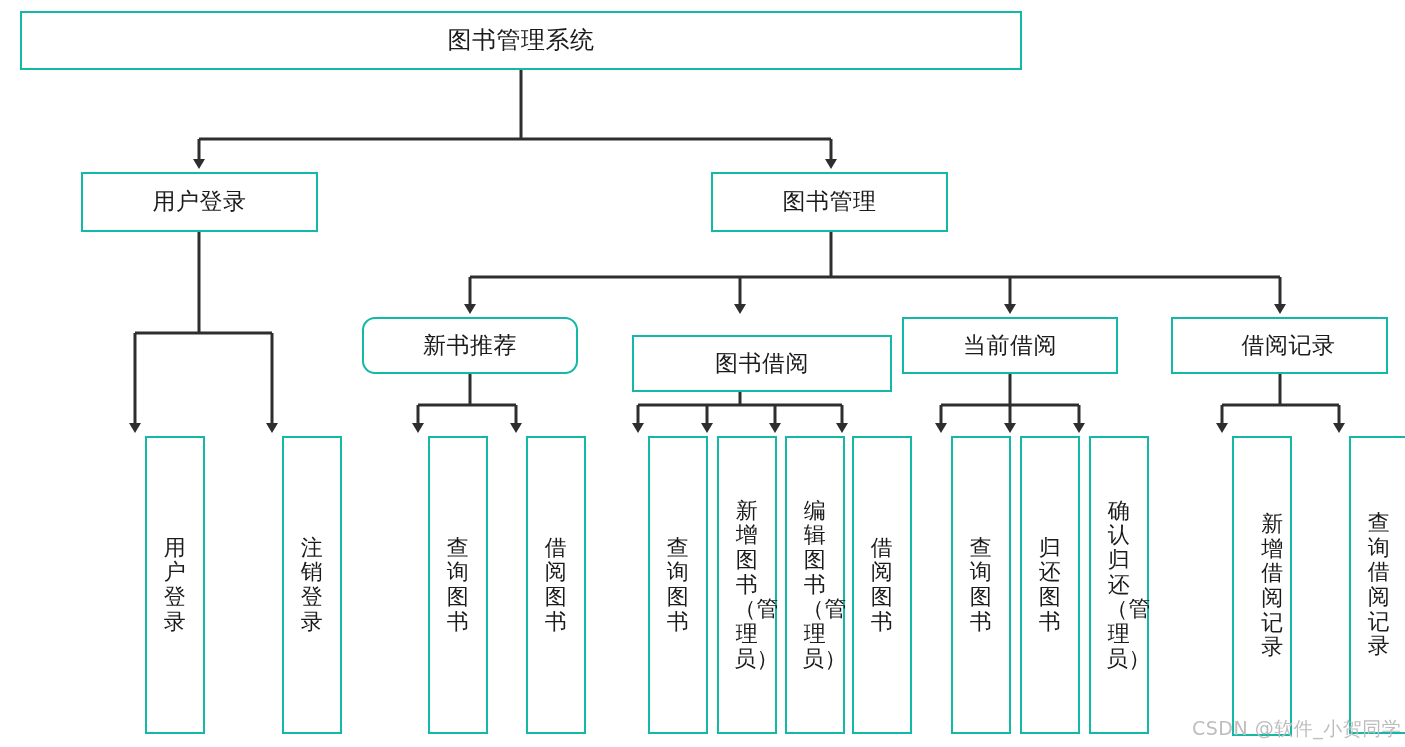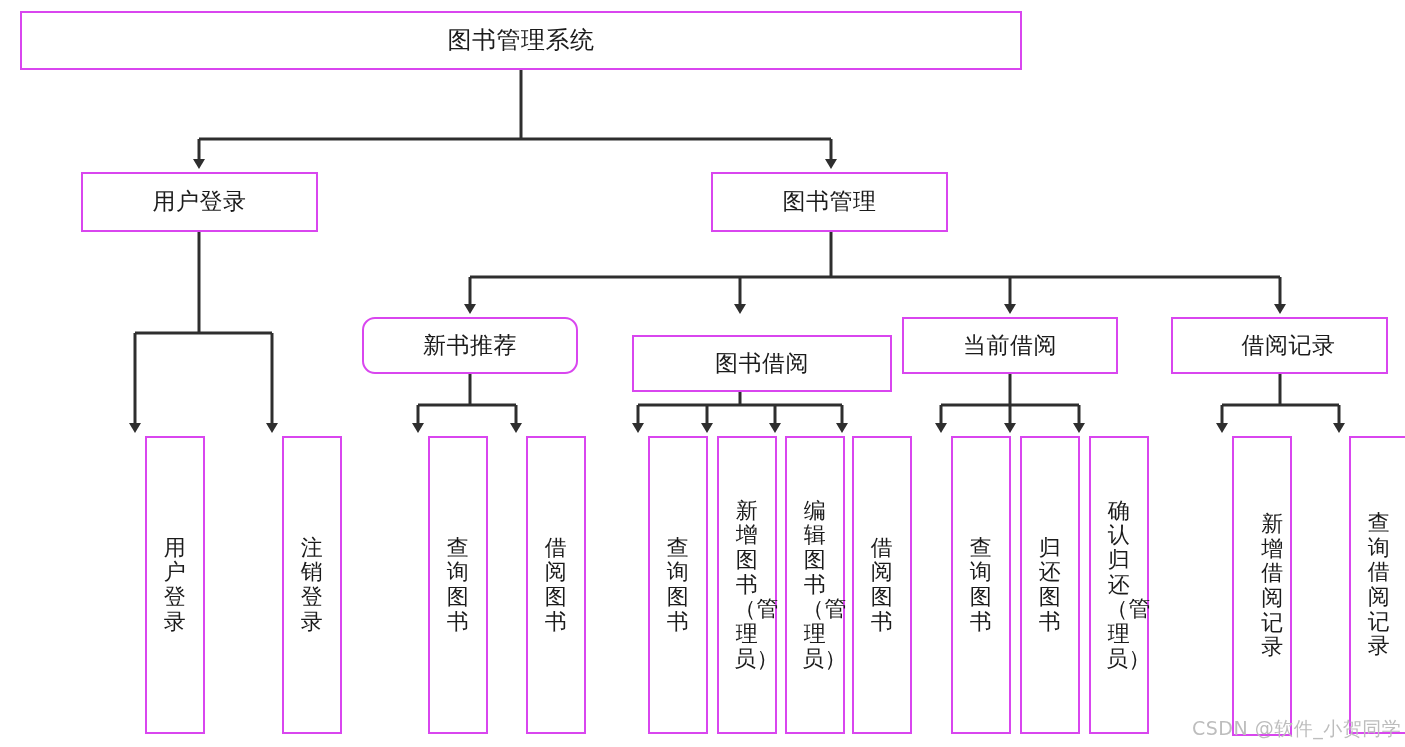--- a/index.html
+++ b/index.html
@@ -23,21 +23,21 @@
     left: 0;
     top: 0;
     width: 1405px;
     height: 747px;
     pointer-events: none;
   }
   .node {
     position: absolute;
     box-sizing: border-box;
     background: #ffffff;
-    border: 2px solid #d946ef;
+    border: 2px solid #14b8a6;
     display: flex;
     align-items: center;
     justify-content: center;
     color: #1b1b1b;
   }
   .node .label {
     display: block;
     text-align: center;
     line-height: 1.18;
     white-space: pre-line;

